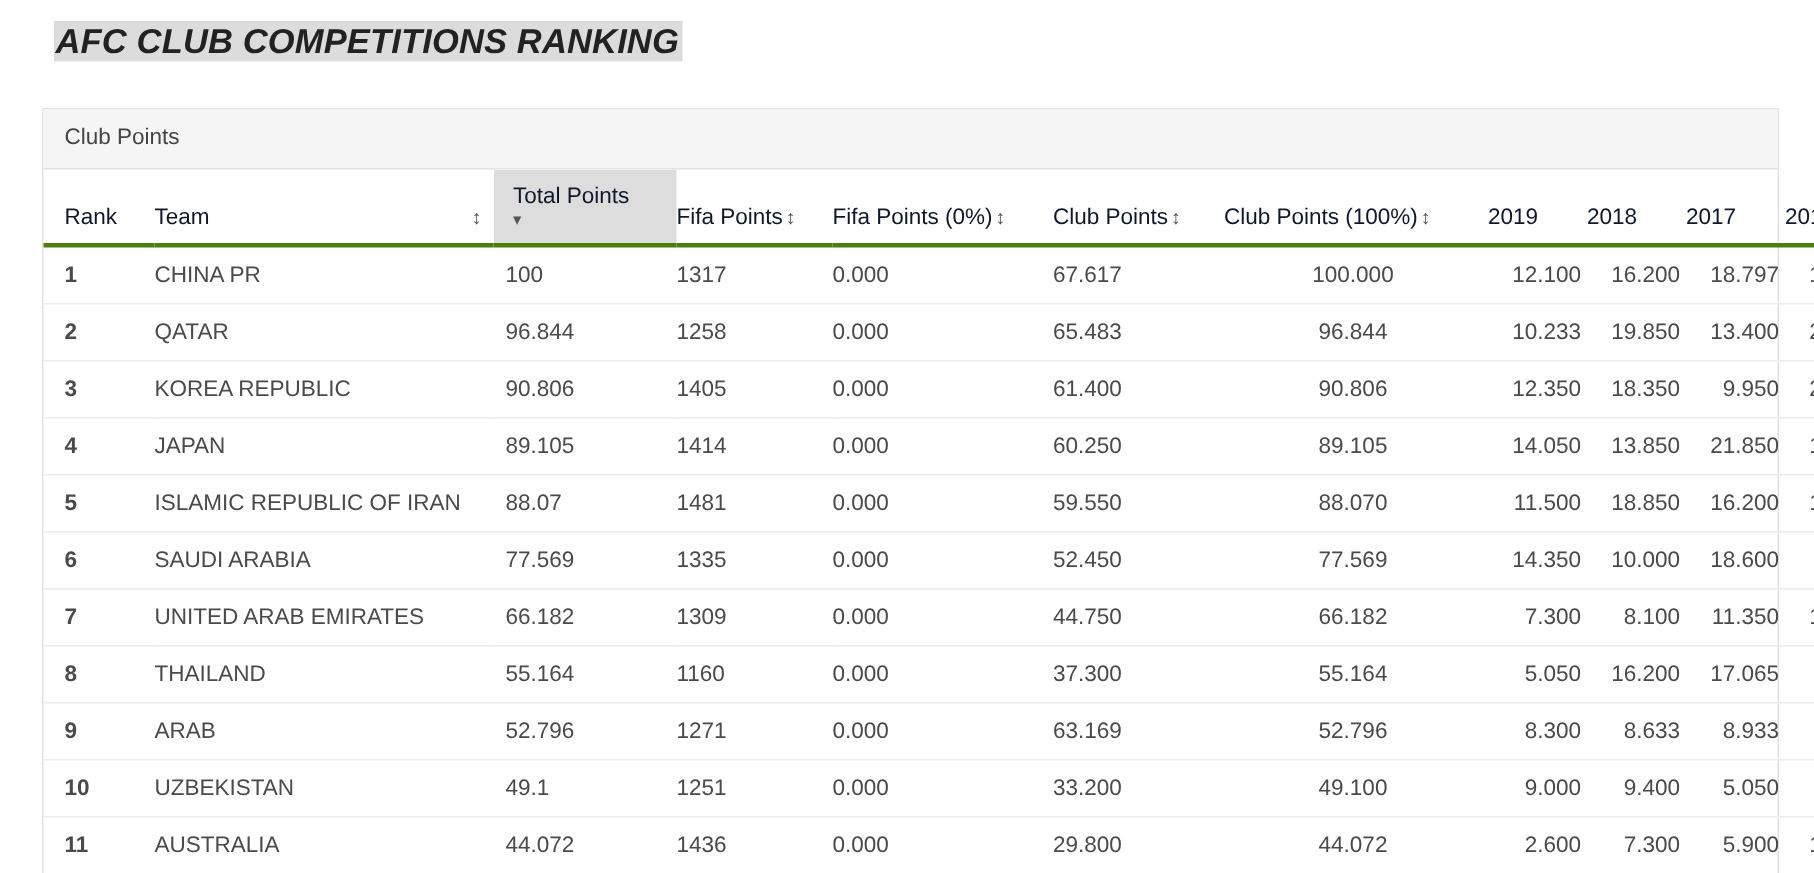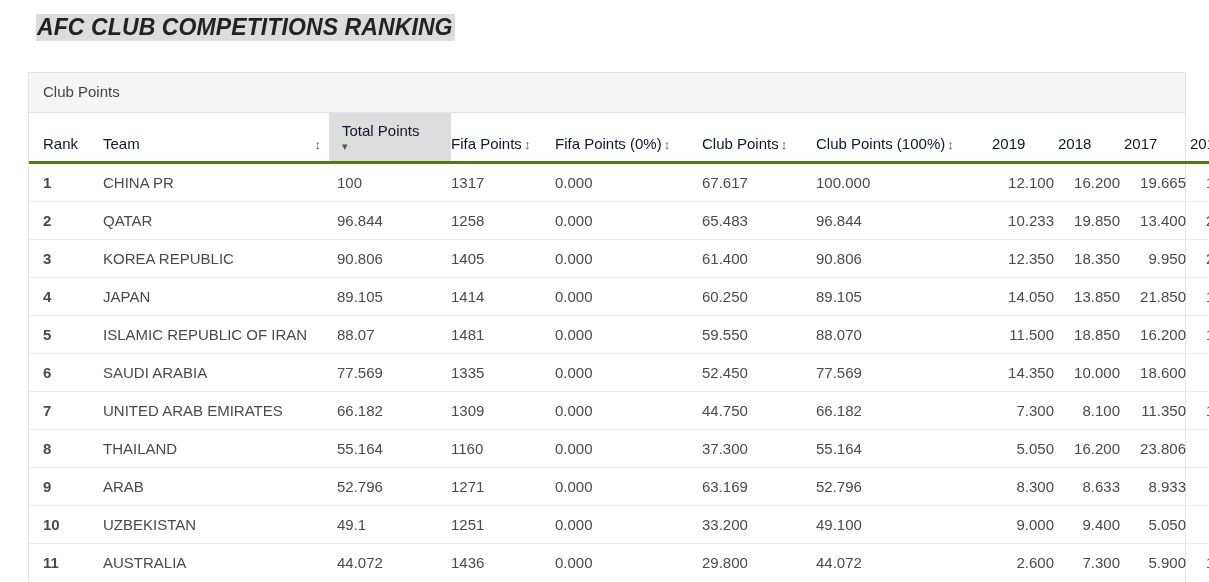--- a/index.html
+++ b/index.html
@@ -99,21 +99,21 @@
     padding-right: 6px;
   }
 
   
   .col-rank      { width: 56px;  padding-left: 14px !important; }
   .col-team      { width: 222px; }
   .col-total     { width: 110px; padding-left: 8px !important; }
   .col-fifa      { width: 100px; }
   .col-fifa0     { width: 143px; }
   .col-club      { width: 110px; }
-  .col-club100   { width: 172px; }
+  .col-club100   { width: 172px; text-align: center; }
   .col-y         { width: 60px; }
 
   
   .sort-icon {
     display: inline-block;
     font-size: 12px;
     line-height: 1;
     color: #555555;
     margin-left: 1px;
     vertical-align: baseline;
@@ -186,21 +186,21 @@
         <tr>
           <td class="col-rank rank-cell">1</td>
           <td class="col-team">CHINA PR</td>
           <td class="col-total">100</td>
           <td class="col-fifa">1317</td>
           <td class="col-fifa0">0.000</td>
           <td class="col-club">67.617</td>
           <td class="col-club100">100.000</td>
           <td class="col-y numyear">12.100</td>
           <td class="col-y numyear">16.200</td>
-          <td class="col-y numyear">19.665</td>
+          <td class="col-y numyear">18.797</td>
           <td class="col-y numyear">14.750</td>
         </tr>
         <tr>
           <td class="col-rank rank-cell">2</td>
           <td class="col-team">QATAR</td>
           <td class="col-total">96.844</td>
           <td class="col-fifa">1258</td>
           <td class="col-fifa0">0.000</td>
           <td class="col-club">65.483</td>
           <td class="col-club100">96.844</td>
@@ -277,21 +277,21 @@
         <tr>
           <td class="col-rank rank-cell">8</td>
           <td class="col-team">THAILAND</td>
           <td class="col-total">55.164</td>
           <td class="col-fifa">1160</td>
           <td class="col-fifa0">0.000</td>
           <td class="col-club">37.300</td>
           <td class="col-club100">55.164</td>
           <td class="col-y numyear">5.050</td>
           <td class="col-y numyear">16.200</td>
-          <td class="col-y numyear">23.806</td>
+          <td class="col-y numyear">17.065</td>
           <td class="col-y numyear">1.000</td>
         </tr>
         <tr>
           <td class="col-rank rank-cell">9</td>
           <td class="col-team">ARAB</td>
           <td class="col-total">52.796</td>
           <td class="col-fifa">1271</td>
           <td class="col-fifa0">0.000</td>
           <td class="col-club">63.169</td>
           <td class="col-club100">52.796</td>

